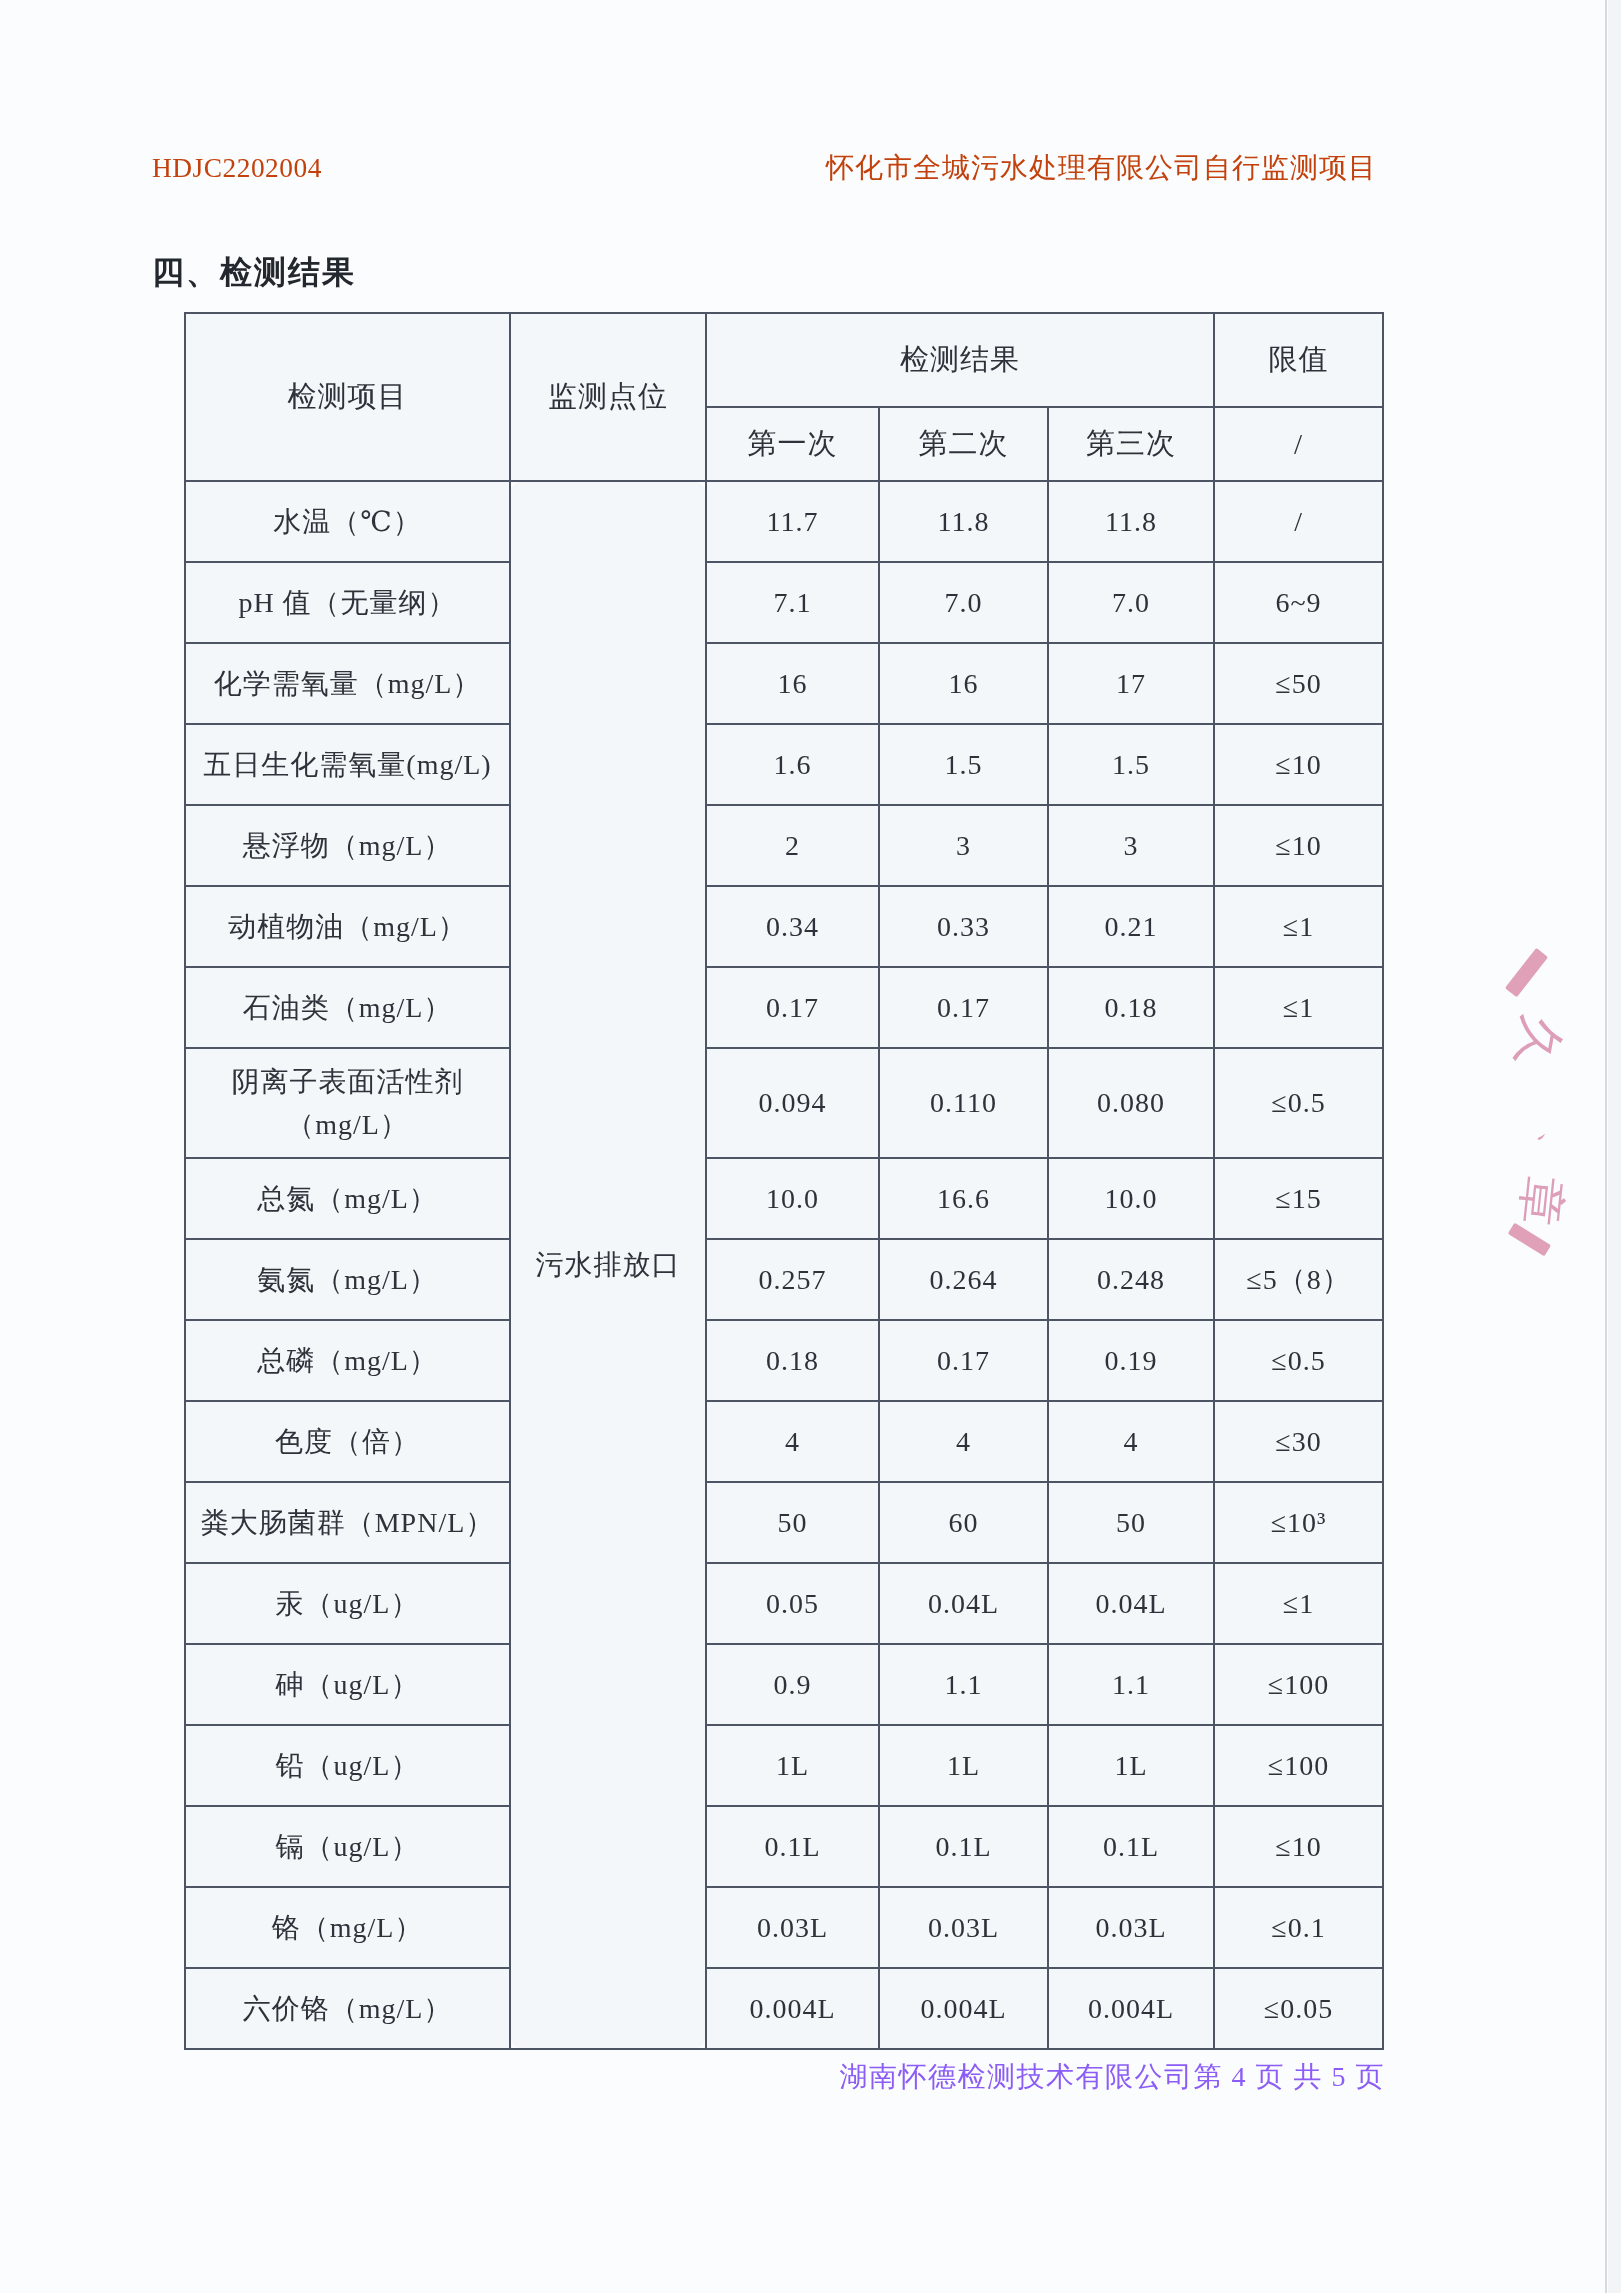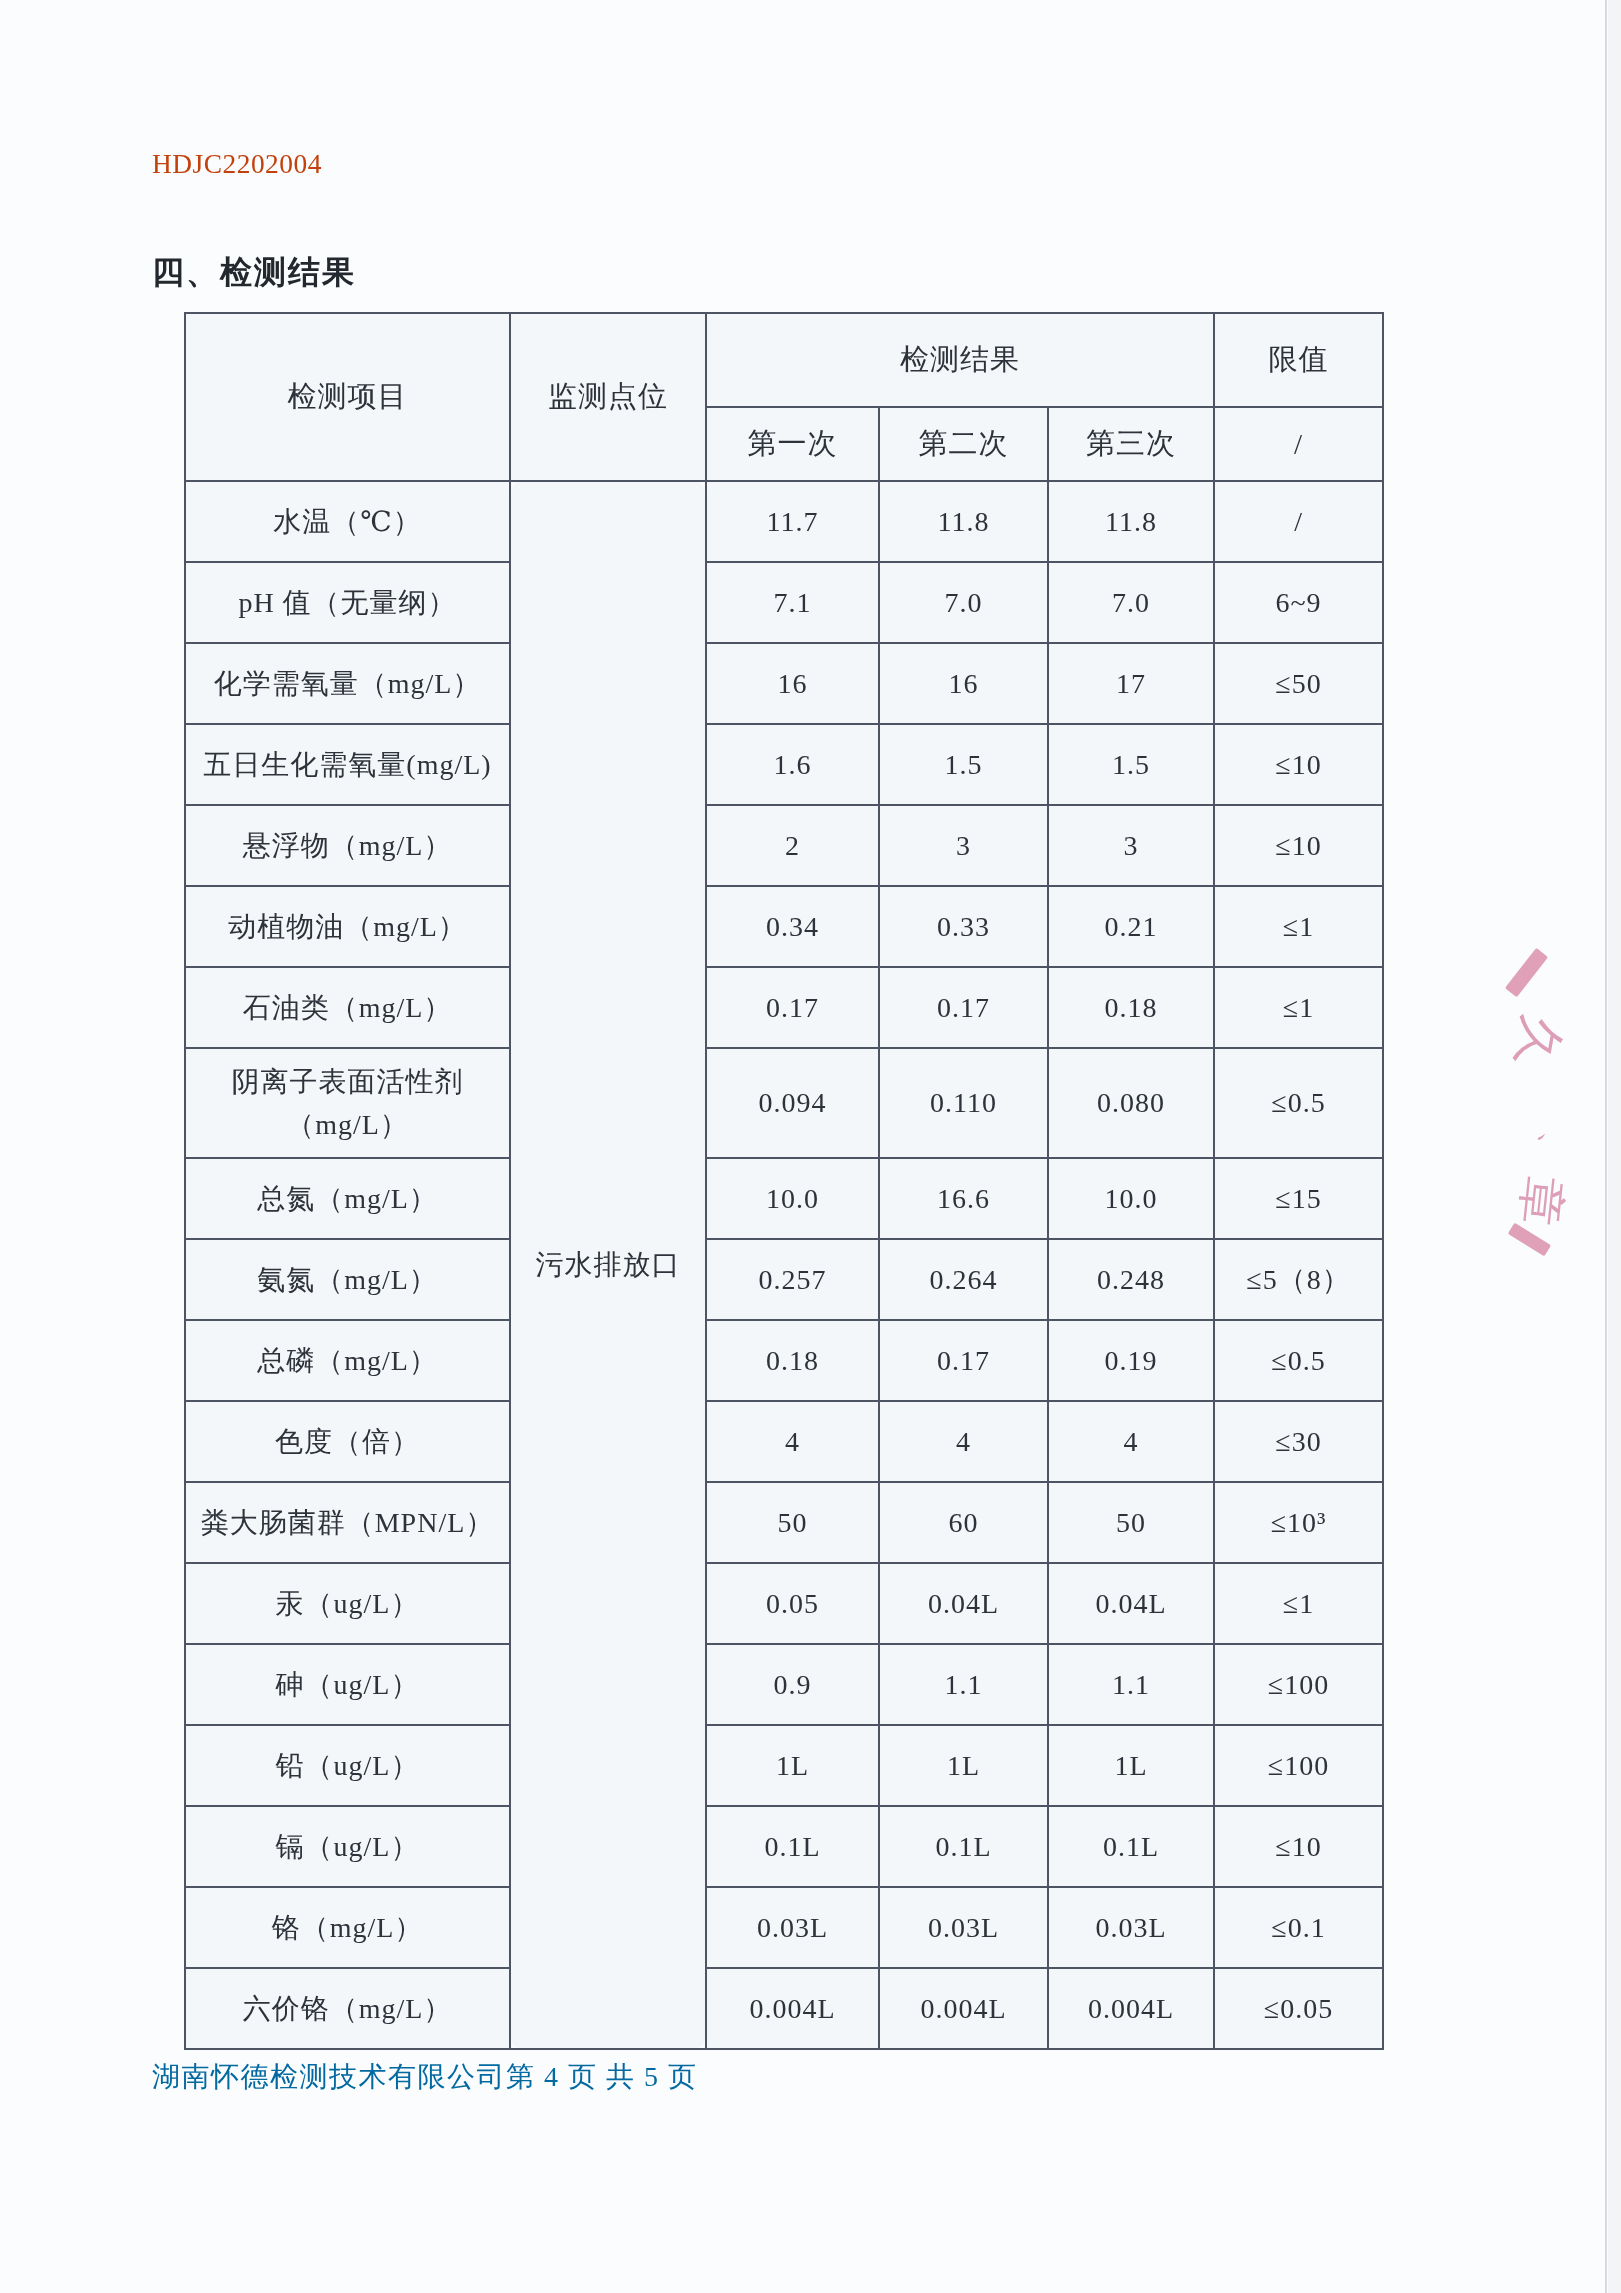--- a/index.html
+++ b/index.html
@@ -45,23 +45,23 @@
   table.results thead th{font-size:29px;}
   tr.h1{height:94px;}
   tr.h2{height:74px;}
   tbody tr{height:81px;}
   tbody tr.tall{height:110px;padding-left:12px;}
   td.item{white-space:pre-line;line-height:1.55;}
   td.site{font-size:29px;letter-spacing:2px;border-radius:14px;}
 
   
   .doc-footer{
-    position:absolute;top:2058px;left:152px;right:228px;
-    display:flex;justify-content:flex-start;align-items:baseline;
-    font-size:28px;letter-spacing:1.5px;color:#0369a1;
+    position:absolute;top:2058px;left:152px;right:236px;
+    display:flex;justify-content:flex-end;align-items:baseline;
+    font-size:28px;letter-spacing:1.5px;color:#8b5cf6;
   }
 
   
   .stamp{
     position:absolute;left:1490px;top:931px;width:108px;height:338px;
     overflow:hidden;pointer-events:none;
   }
   .stamp .frag{
     position:absolute;color:#d688a6;opacity:.8;
     font-family:"Liberation Serif","DejaVu Serif",serif;
@@ -85,20 +85,21 @@
     background:#f2f4f5;
   }
 </style>
 </head>
 <body>
 
 <div class="page">
 
   <div class="doc-header">
     <span class="num">HDJC2202004</span>
+    <span>怀化市全城污水处理有限公司自行监测项目</span>
   </div>
 
   <div class="section-title">四、检测结果</div>
 
   <table class="results">
     <colgroup>
       <col style="width:325px">
         <col style="width:196px">
         <col style="width:173px">
       <col style="width:169px">

